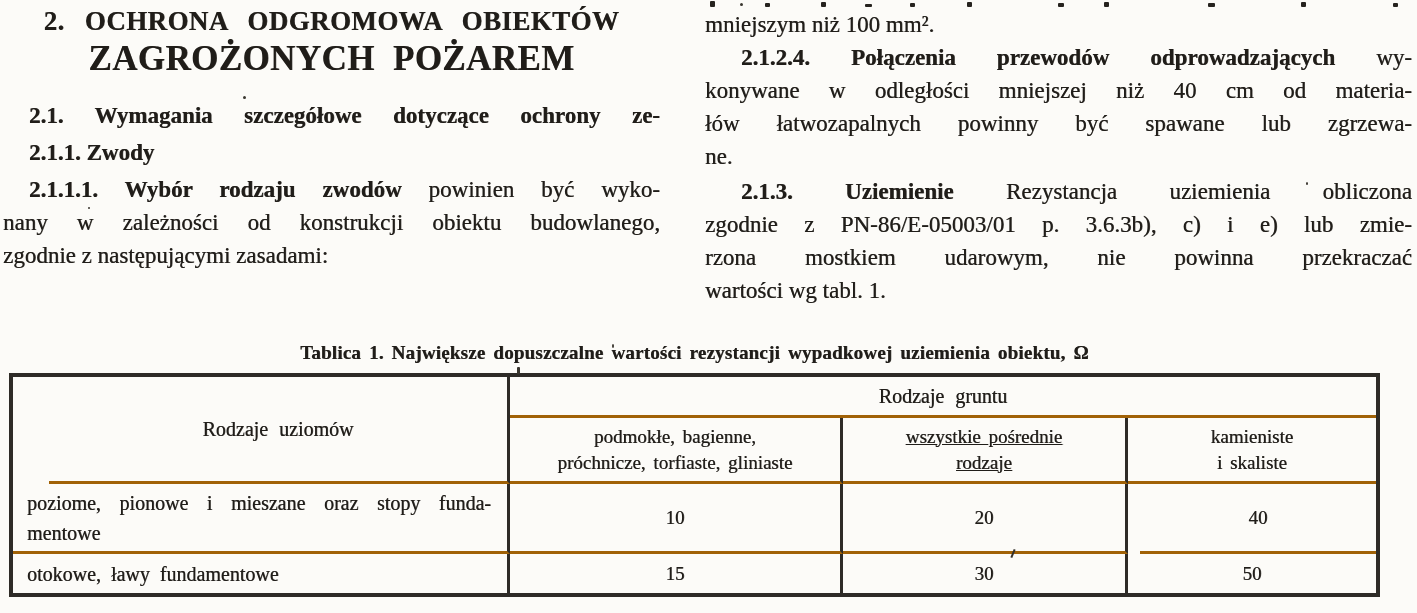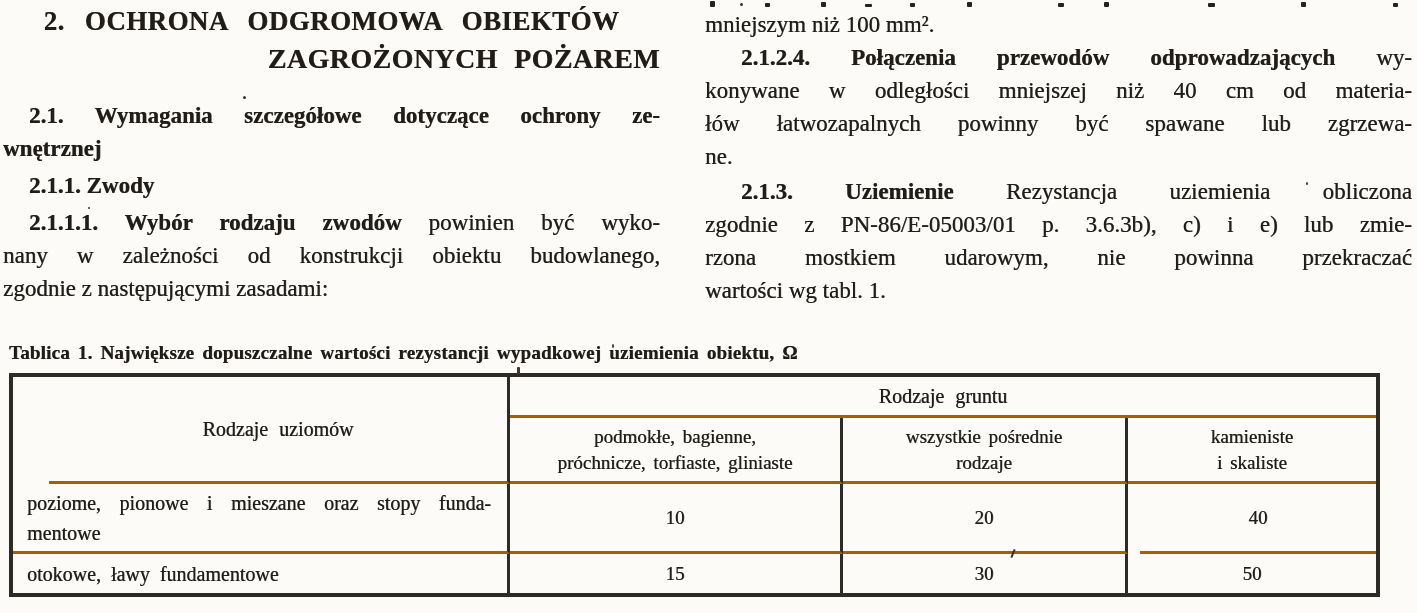--- a/index.html
+++ b/index.html
@@ -19,50 +19,50 @@
   
   .tline{height:33px;line-height:33px;font-size:23px;overflow:hidden;white-space:nowrap;}
   .just{text-align:justify;white-space:normal;}
   .just::after{content:"";display:inline-block;width:100%;height:0;}
   .b{font-weight:700;}
   .ind-l{text-indent:26px;}
   .ind-r{text-indent:36px;}
 
   .heading{font-weight:700;text-align:center;}
   .h1{margin-top:2px;height:38px;line-height:38px;font-size:27px;word-spacing:13px;letter-spacing:.4px;}
-  .h2{height:38px;line-height:38px;font-size:28px;word-spacing:9px;letter-spacing:.4px;text-align:right;}
+  .h2{height:38px;line-height:38px;font-size:35px;word-spacing:9px;letter-spacing:.4px;}
   .gap21{height:21px;} .gap4{height:4px;} .gap2{height:2px;}
 
   
   .clipped{position:relative;height:8px;overflow:hidden;}
   .frag{position:absolute;bottom:1px;width:5px;height:5px;background:#26231f;border-radius:1px;}
 
   
   .caption{position:absolute;left:9px;top:338px;width:1371px;height:30px;line-height:30px;
-           font-size:19px;font-weight:700;word-spacing:3px;letter-spacing:.2px;}
+           text-align:center;font-size:19px;font-weight:700;word-spacing:3px;letter-spacing:.2px;}
 
   
   .tbl{position:absolute;left:9px;top:373px;width:1371px;height:224px;
        border:4px solid #2e2b27;box-sizing:border-box;
        display:grid;
        grid-template-columns:497px 333px 285px 1fr;
        grid-template-rows:41px 66px 70px 1fr;
        grid-template-areas:
          "c1 g  g  g"
          "c1 s1 s2 s3"
          "b1 v11 v12 v13"
          "b2 v21 v22 v23";
        background:#fcfbf8;}
   .cell{box-sizing:border-box;display:flex;flex-direction:column;
         align-items:center;justify-content:center;text-align:center;}
   .br{border-right:3px solid #2e2b27;}
   .bb{border-bottom:3px solid #a16207;}
   .a-c1{grid-area:c1;font-size:20px;word-spacing:6px;margin-left:36px;}
   .a-g{grid-area:g;font-size:20px;word-spacing:6px;}
-  .a-s1{grid-area:s1;} .a-s2{grid-area:s2;} .a-s3{grid-area:s3;}
+  .a-s1{grid-area:s1;} .a-s2{grid-area:s2;text-decoration:underline;} .a-s3{grid-area:s3;}
   .sub{font-size:19px;line-height:26px;word-spacing:3px;}
   .a-b1{grid-area:b1;justify-content:center;} .a-b2{grid-area:b2;}
   .lbl{align-items:stretch;text-align:left;padding:0 16px 0 14px;font-size:20px;}
   .lbl .row-line{height:30px;line-height:30px;overflow:hidden;}
   .a-v11{grid-area:v11;} .a-v12{grid-area:v12;} .a-v13{grid-area:v13;margin-left:12px;}
   .a-v21{grid-area:v21;} .a-v22{grid-area:v22;} .a-v23{grid-area:v23;}
   .val{font-size:19px;}
 
   
   .speck{position:absolute;background:#3a362f;border-radius:50%;}
@@ -71,21 +71,20 @@
 </head>
 <body>
 
 <div class="page">
 
   <div class="col col-left">
     <div class="heading h1">2. OCHRONA ODGROMOWA OBIEKTÓW</div>
     <div class="heading h2">ZAGROŻONYCH POŻAREM</div>
     <div class="gap21"></div>
     <div class="tline just ind-l b">2.1. Wymagania szczegółowe dotyczące ochrony ze-</div>
-    <div class="tline b">wnętrznej</div>
     <div class="gap4"></div>
     <div class="tline ind-l b">2.1.1. Zwody</div>
     <div class="gap4"></div>
     <div class="tline just ind-l"><span class="b">2.1.1.1. Wybór rodzaju zwodów</span><span> powinien być wyko-</span></div>
     <div class="tline just">nany w zależności od konstrukcji obiektu budowlanego,</div>
     <div class="tline">zgodnie z następującymi zasadami:</div>
   </div>
 
   <div class="col col-right">
     <div class="clipped">

